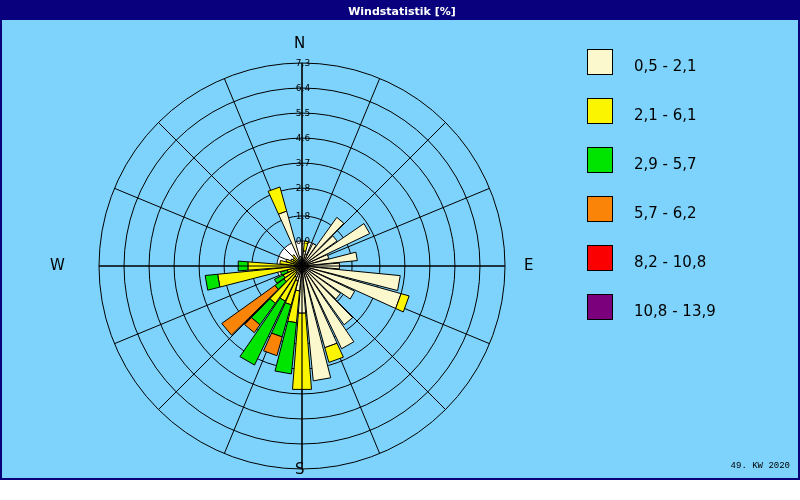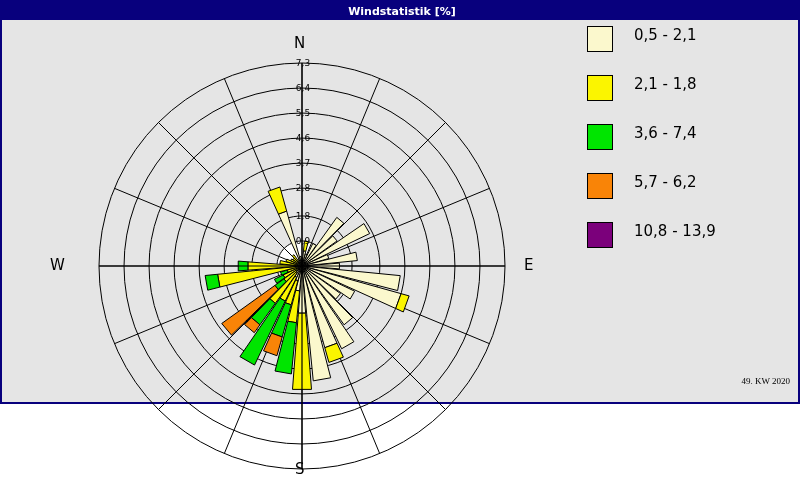--- a/index.html
+++ b/index.html
@@ -9,24 +9,24 @@
   }
   body {
     width: 800px;
     height: 500px;
     font-family: "DejaVu Sans", sans-serif;
     overflow: hidden;
   }
   #app {
     position: relative;
     width: 800px;
-    height: 404px;
+    height: 480px;
     box-sizing: border-box;
     border: 2px solid #08007d;
-    background: #e5e5e5;
+    background: #7dd3fc;
   }
   #titlebar {
     position: absolute;
     left: 0; top: 0;
     width: 800px;
     height: 18px;
     background: #08007d;
     color: #ffffff;
     font-size: 11px;
     font-weight: bold;
@@ -59,42 +59,42 @@
   #lbl-e { left: 522px; top: 236px; }
 
   #legend {
     position: absolute;
     left: 585px;
     top: 24px;
     width: 200px;
   }
   .legend-row {
     display: flex;
-    align-items: flex-start;
+    align-items: flex-end;
     height: 49px;
   }
   .legend-swatch {
     width: 26px;
     height: 26px;
     border: 1px solid #000000;
     box-sizing: border-box;
     flex: 0 0 auto;
   }
   .legend-label {
     margin-left: 21px;
     font-family: "DejaVu Sans", sans-serif;
     font-size: 15px;
     color: #000000;
     white-space: nowrap;
   }
   #footnote {
     position: absolute;
     right: 8px;
-    bottom: 16px;
-    font-family: Liberation Serif, serif;
+    bottom: 7px;
+    font-family: Liberation Mono, monospace;
     font-size: 9px;
     color: #000000;
   }
   .rtick {
     font-family: "DejaVu Sans", sans-serif;
     font-size: 9px;
     fill: #000000;
   }
 </style>
 </head>
@@ -225,30 +225,34 @@
     <div class="compass-label" id="lbl-e">E</div>
   </div>
 
   <div id="legend">
       <div class="legend-row">
         <div class="legend-swatch" style="background: rgb(251, 248, 205);"></div>
         <div class="legend-label">0,5 - 2,1</div>
       </div>
       <div class="legend-row">
         <div class="legend-swatch" style="background: rgb(251, 245, 0);"></div>
-        <div class="legend-label">2,1 - 1,8</div>
+        <div class="legend-label">2,1 - 6,1</div>
       </div>
       <div class="legend-row">
         <div class="legend-swatch" style="background: rgb(0, 229, 0);"></div>
-        <div class="legend-label">3,6 - 7,4</div>
+        <div class="legend-label">2,9 - 5,7</div>
       </div>
       <div class="legend-row">
         <div class="legend-swatch" style="background: rgb(249, 132, 7);"></div>
         <div class="legend-label">5,7 - 6,2</div>
       </div>
       <div class="legend-row">
+        <div class="legend-swatch" style="background: rgb(251, 0, 0);"></div>
+        <div class="legend-label">8,2 - 10,8</div>
+      </div>
+      <div class="legend-row">
         <div class="legend-swatch" style="background: rgb(123, 0, 123);"></div>
         <div class="legend-label">10,8 - 13,9</div>
       </div>
     </div>
 
   <div id="footnote">49. KW 2020</div>
 </div>
 
 </body></html>

